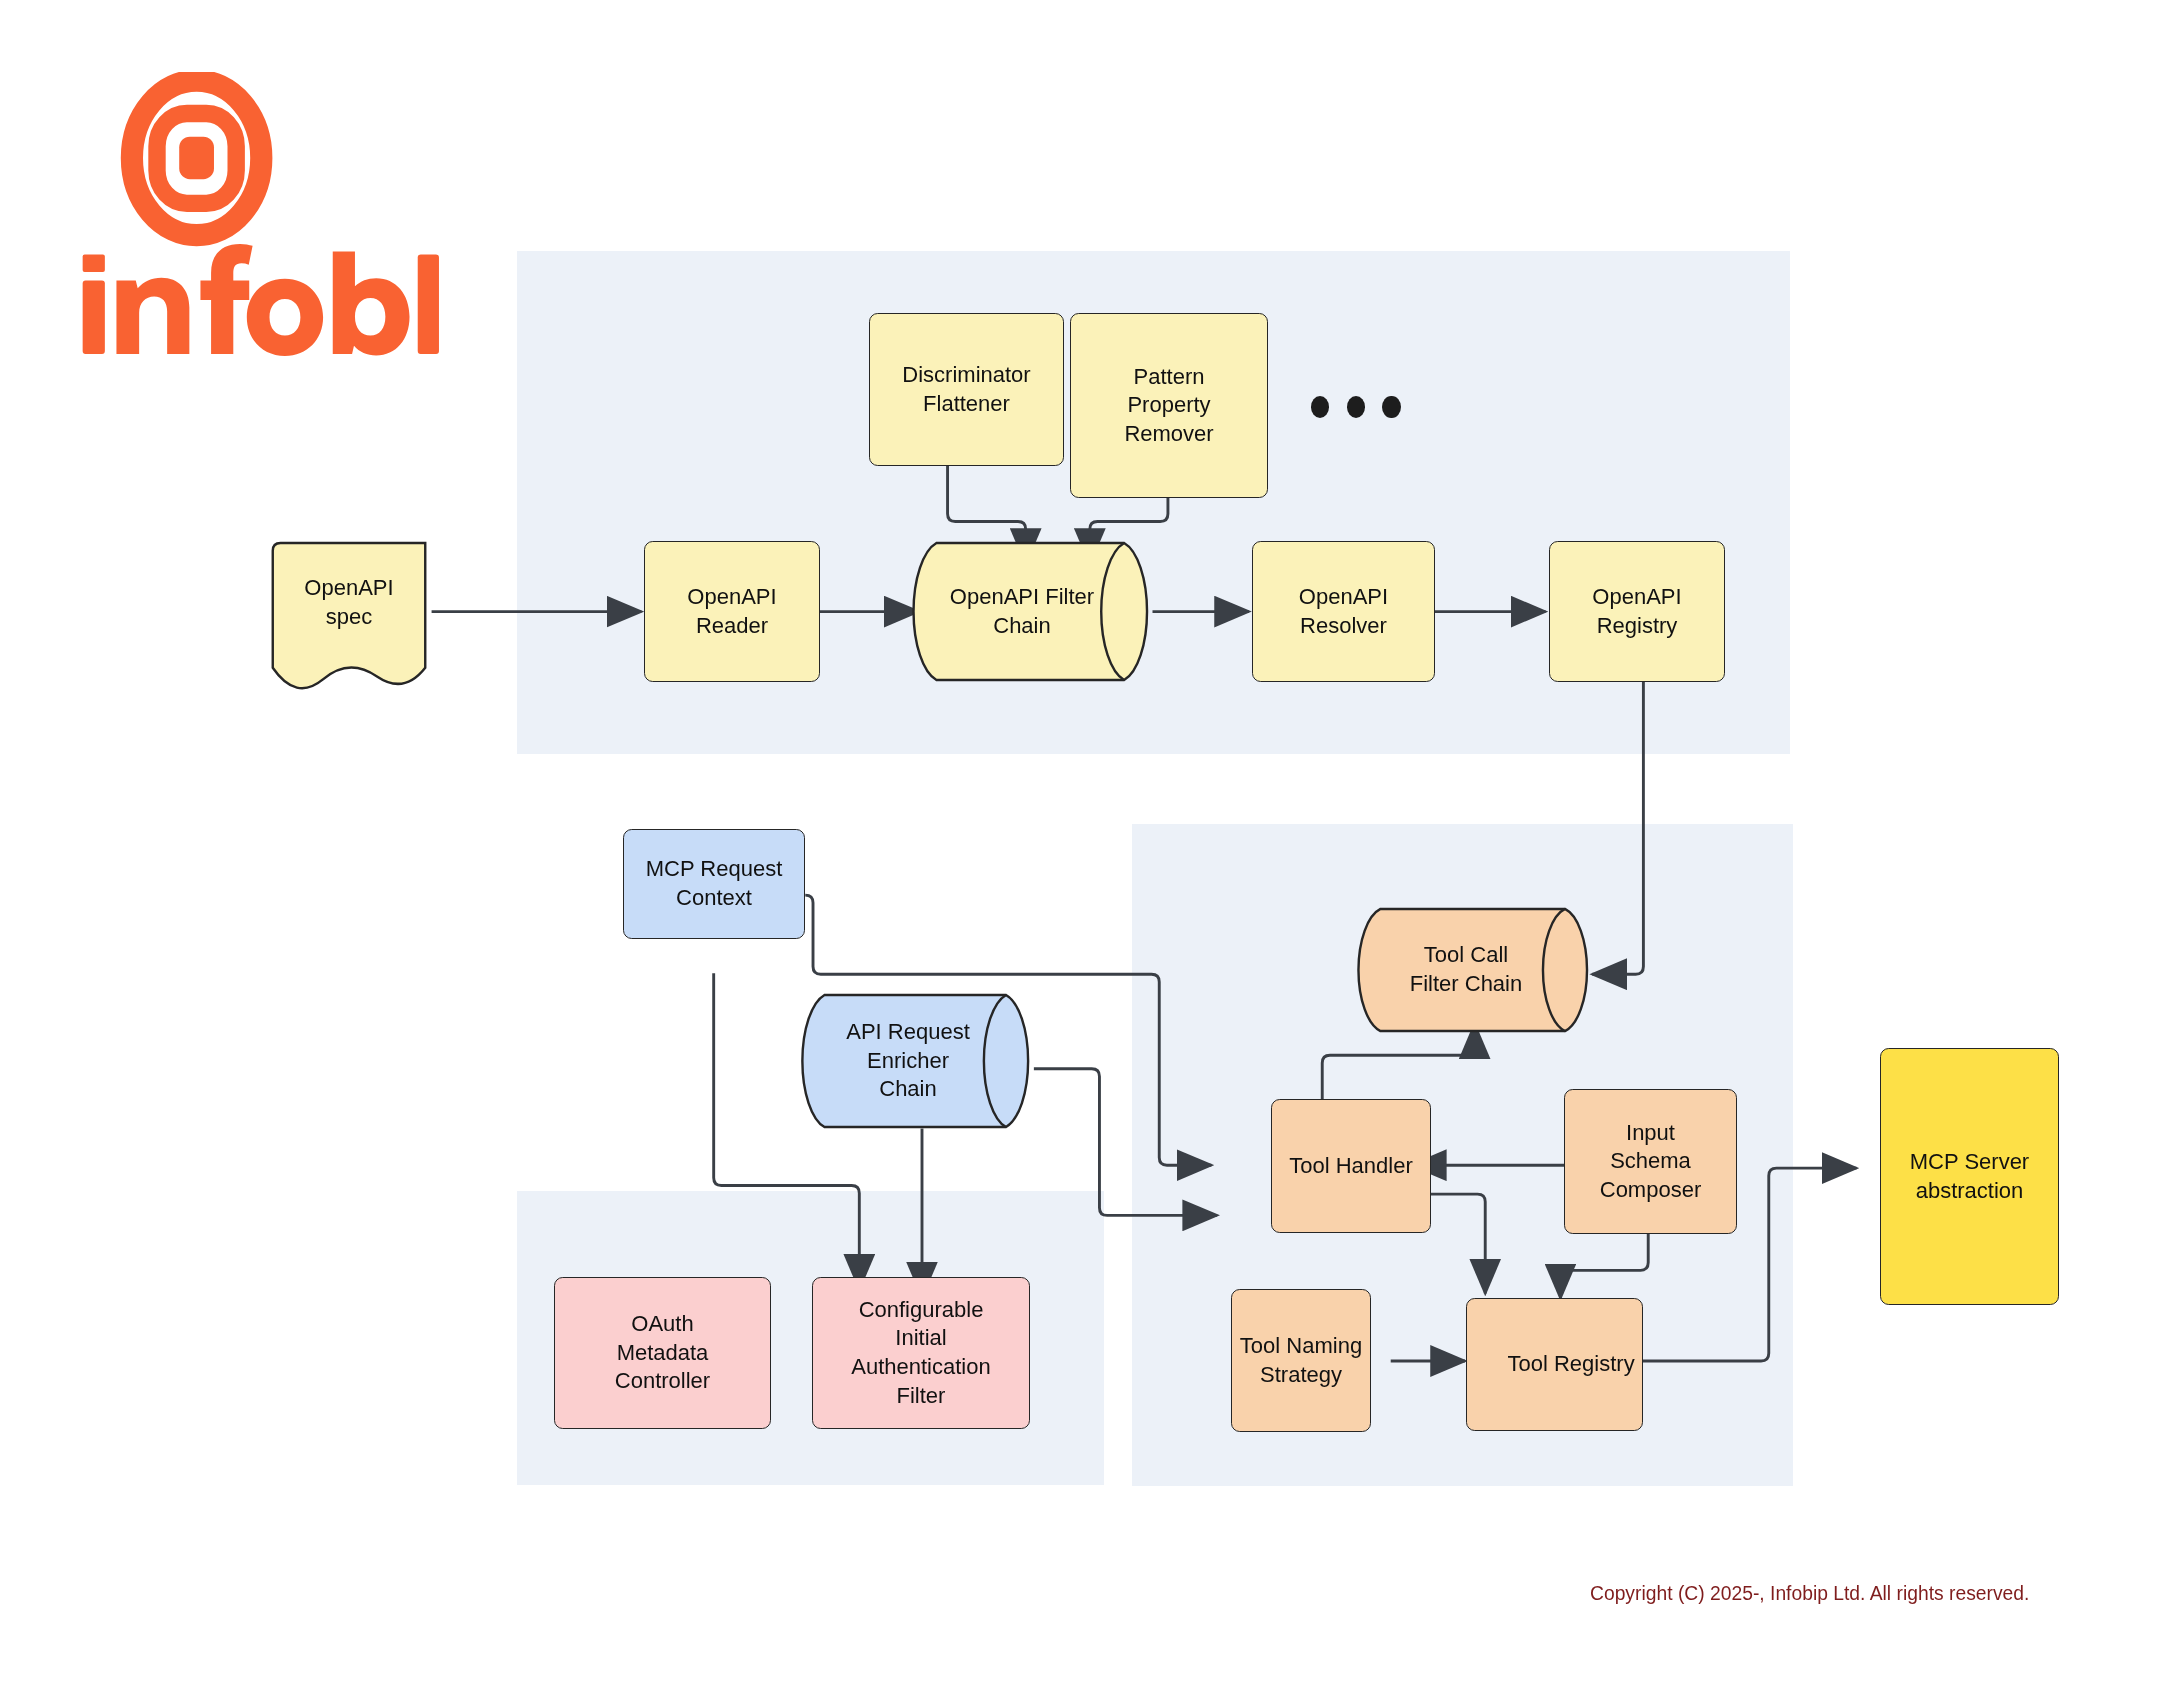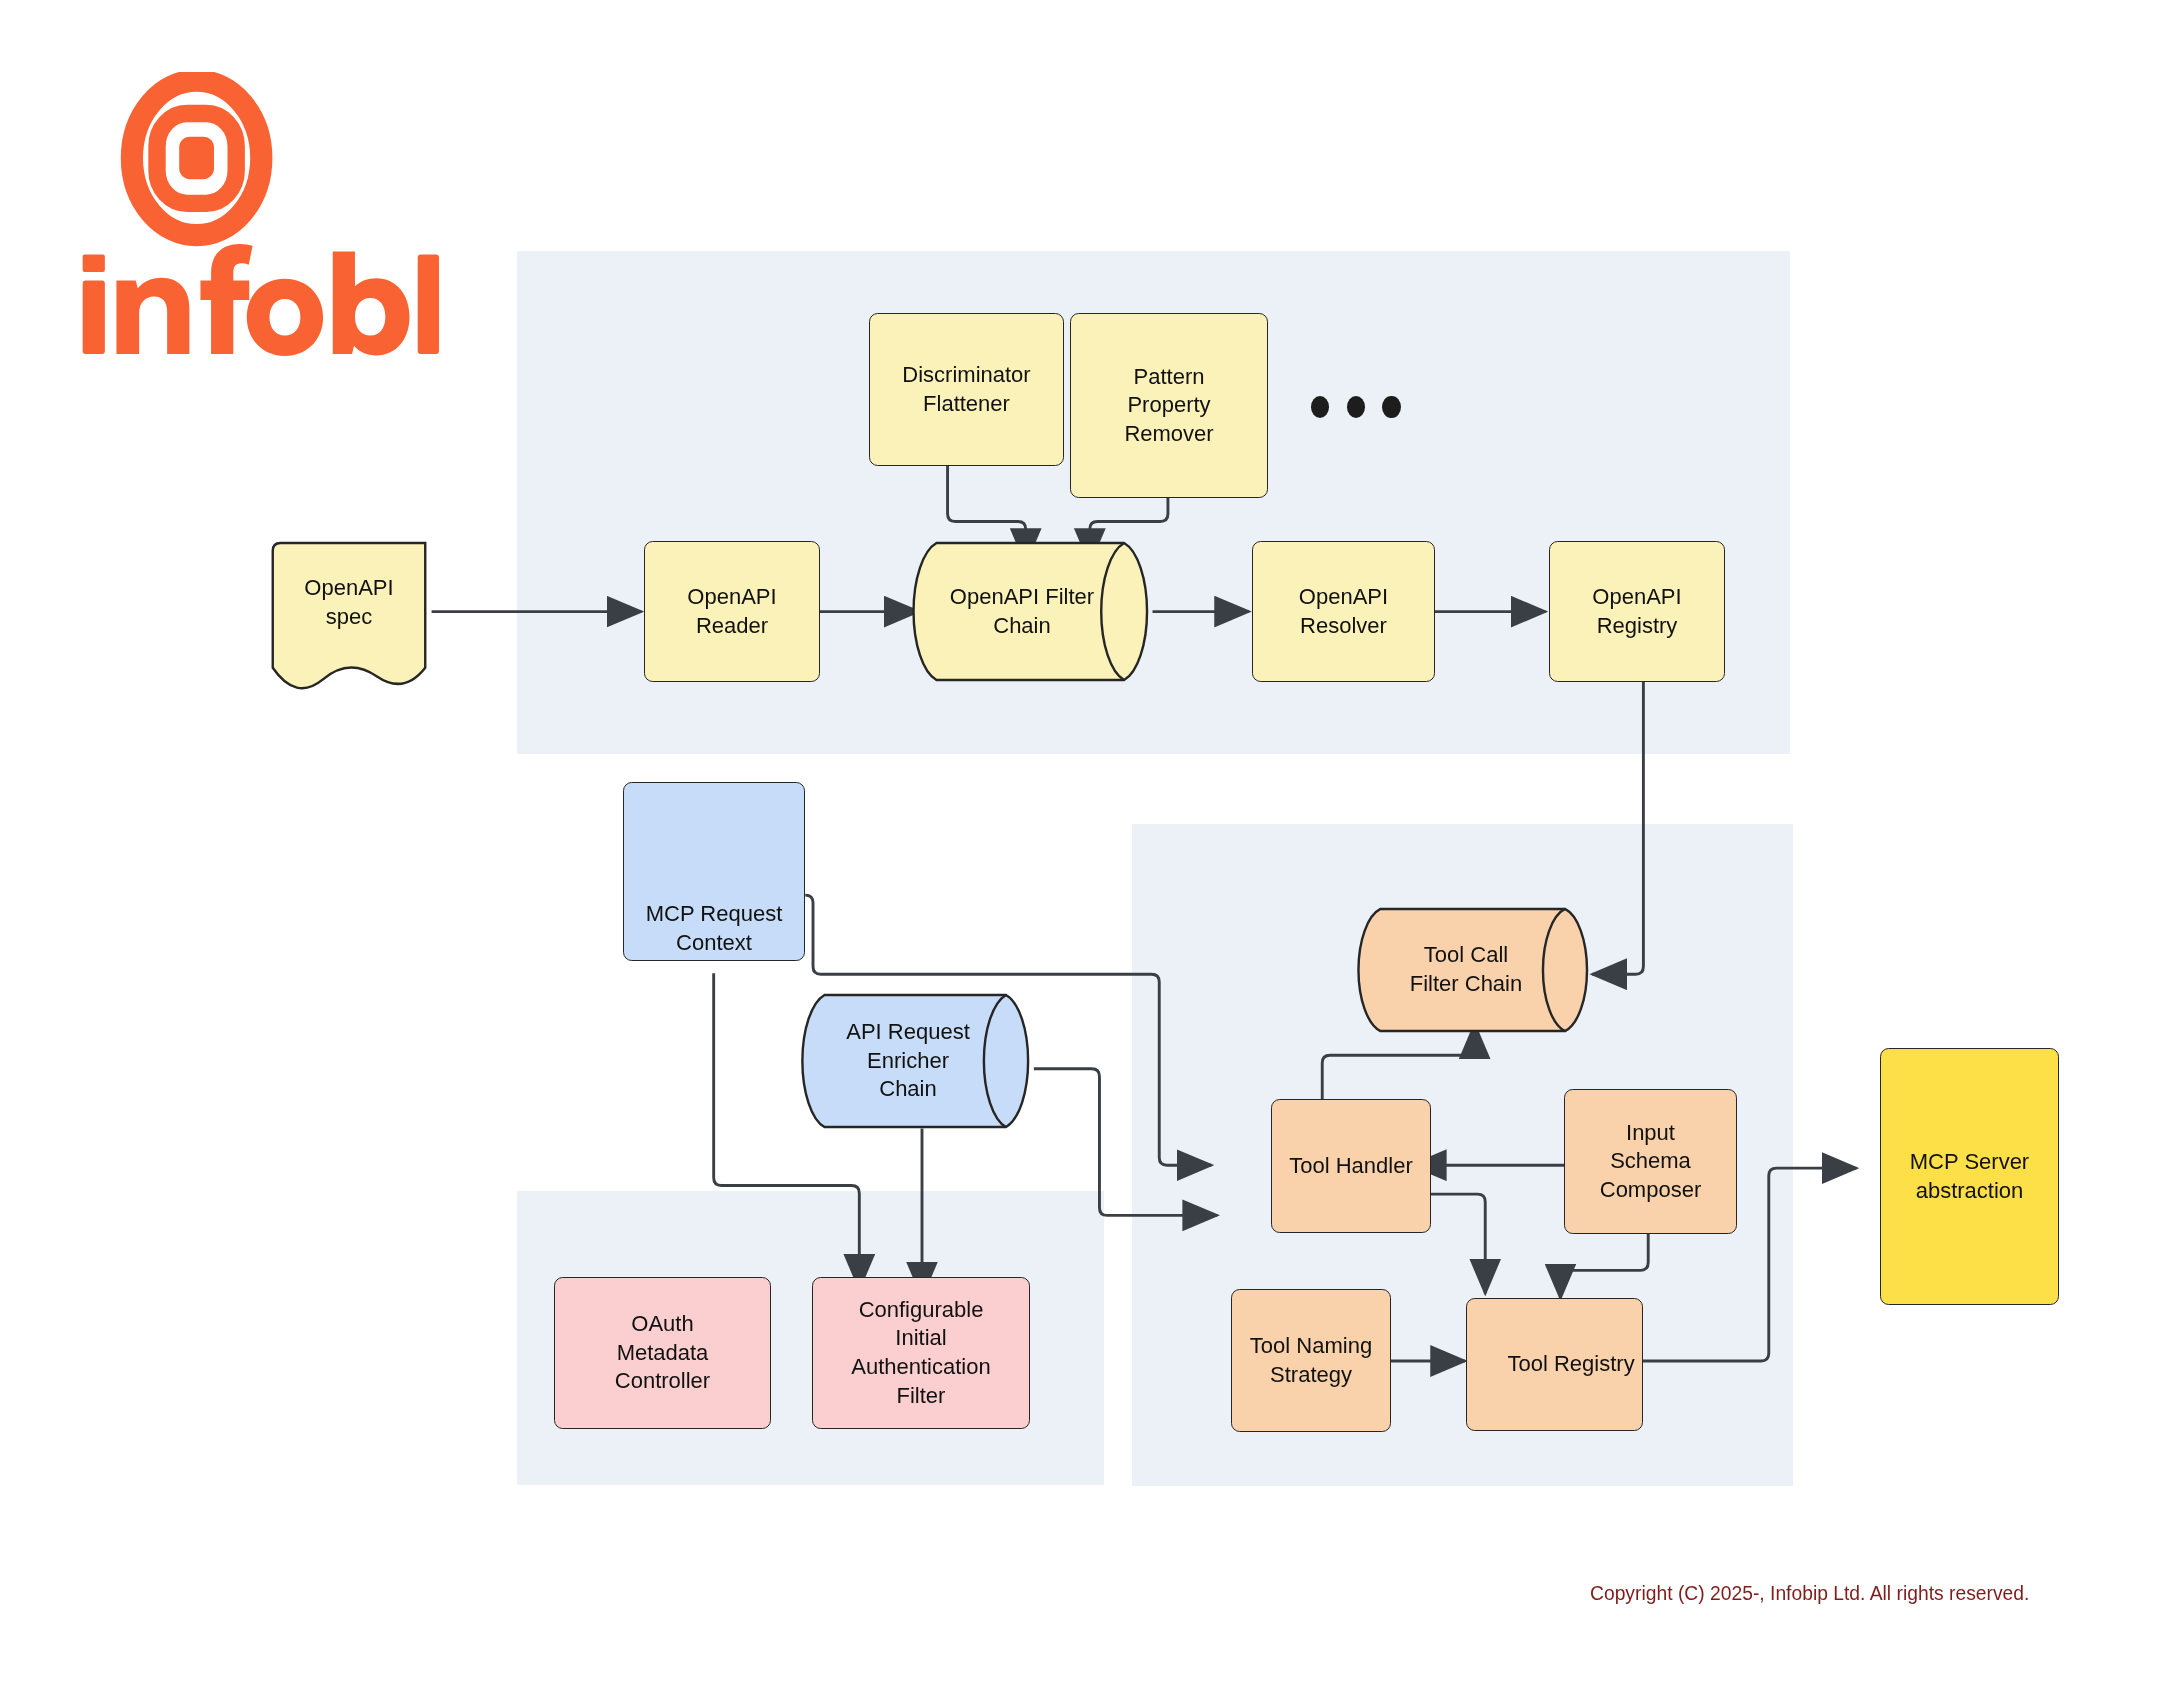--- a/index.html
+++ b/index.html
@@ -155,21 +155,21 @@
 Property
 Remover</span>
   </div>
 
   <div id="dots" style="left:1311px;top:396px;">
     <i></i>
     <i></i>
     <i></i>
   </div>
 
-  <div class="node rect fill-blue" style="left:623px;top:782px;width:182px;height:179px;align-items:flex-end;">
+  <div class="node rect fill-blue" style="left:623px;top:829px;width:182px;height:110px;">
     <span style="white-space:pre-line;">MCP Request
 Context</span>
   </div>
 
   <div class="shape" style="left:810px;top:993px;width:224px;height:136px;">
     <svg viewBox="0 0 464 282" preserveAspectRatio="none" xmlns="http://www.w3.org/2000/svg">
       <path d="M30 4 H406 A60 141 0 0 1 406 278 H30 A60 141 0 0 1 30 4 Z" fill="#C7DCF8" stroke="#262626" stroke-width="5"></path>
       <path d="M406 4 A60 141 0 0 0 406 278" fill="none" stroke="#262626" stroke-width="5"></path>
     </svg>
     <div class="lbl" style="padding-right:28px;white-space:pre-line;">API Request
@@ -202,21 +202,21 @@
   <div class="node rect fill-orange" style="left:1231px;top:1099px;width:160px;height:134px;margin-left:40px;">
     <span style="white-space:pre-line;">Tool Handler</span>
   </div>
 
   <div class="node rect fill-orange" style="left:1564px;top:1089px;width:173px;height:145px;">
     <span style="white-space:pre-line;">Input
 Schema
 Composer</span>
   </div>
 
-  <div class="node rect fill-orange" style="left:1231px;top:1289px;width:160px;height:143px;">
+  <div class="node rect fill-orange" style="left:1231px;top:1289px;width:140px;height:143px;">
     <span style="white-space:pre-line;">Tool Naming
 Strategy</span>
   </div>
 
   <div class="node rect fill-orange" style="left:1466px;top:1298px;width:177px;height:133px;padding-left:40px;">
     <span style="white-space:pre-line;">Tool Registry</span>
   </div>
 
   <div class="node rect fill-green" style="left:1880px;top:1048px;width:179px;height:257px;">
     <span style="white-space:pre-line;">MCP Server

